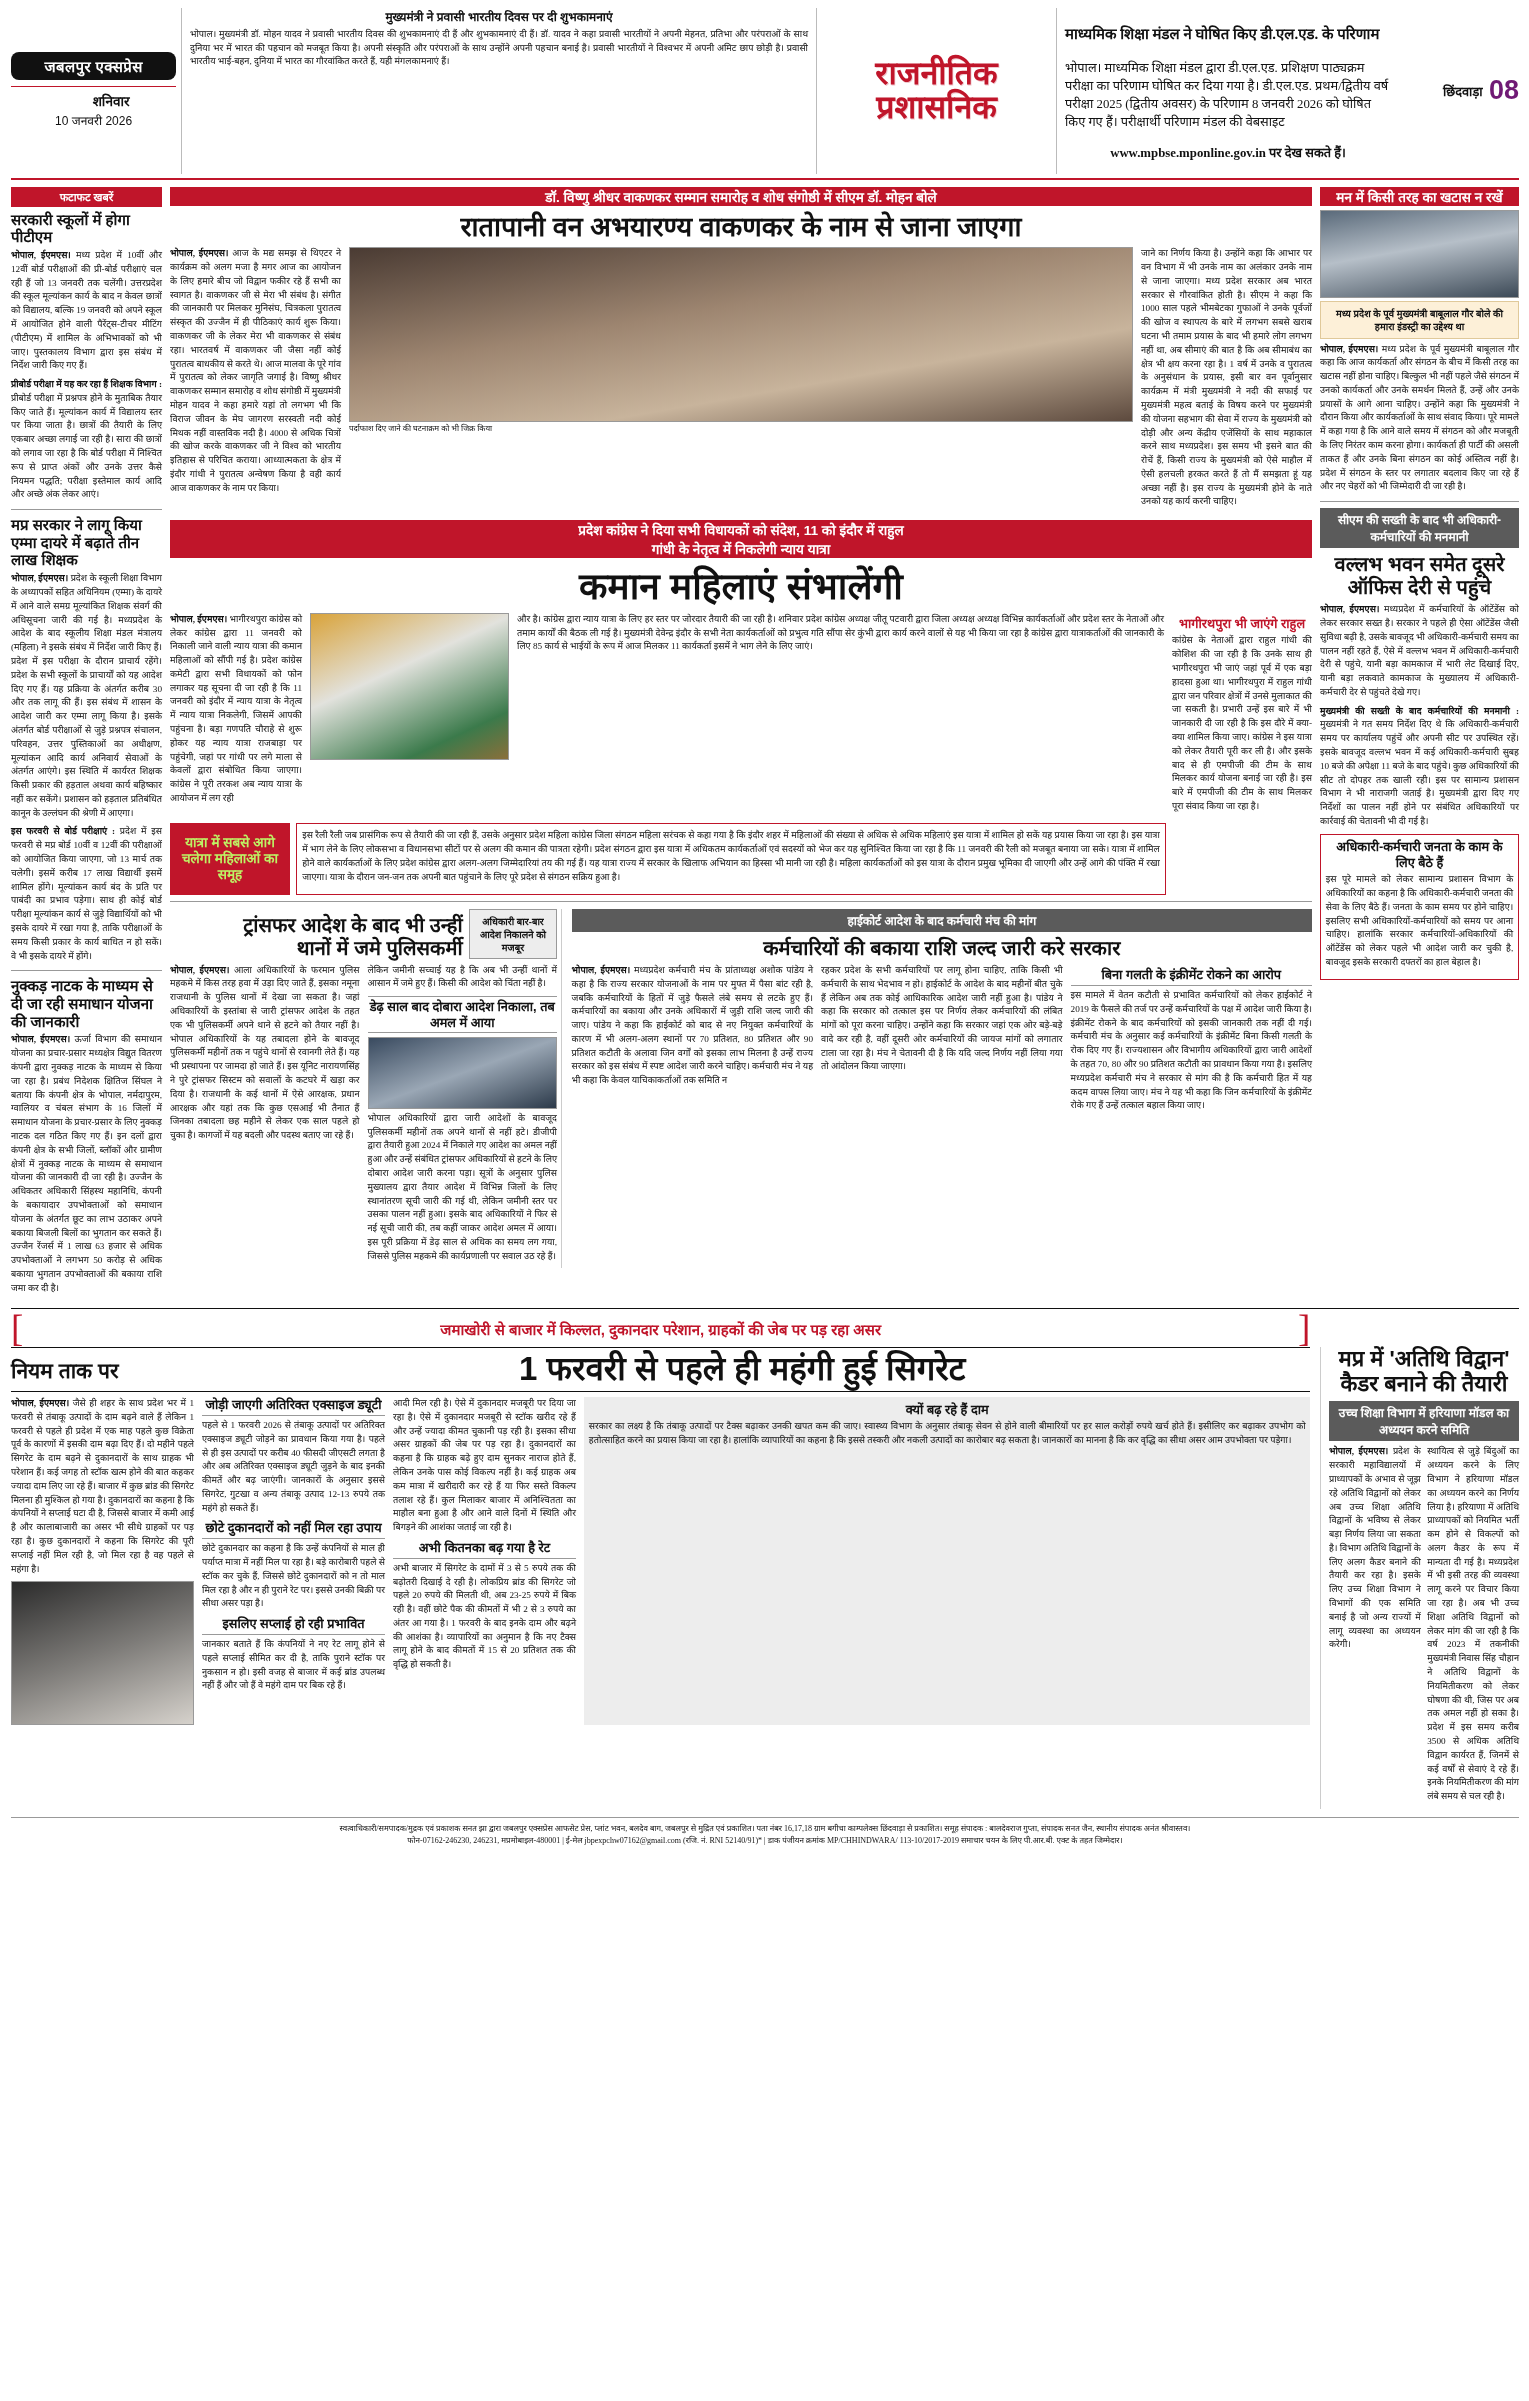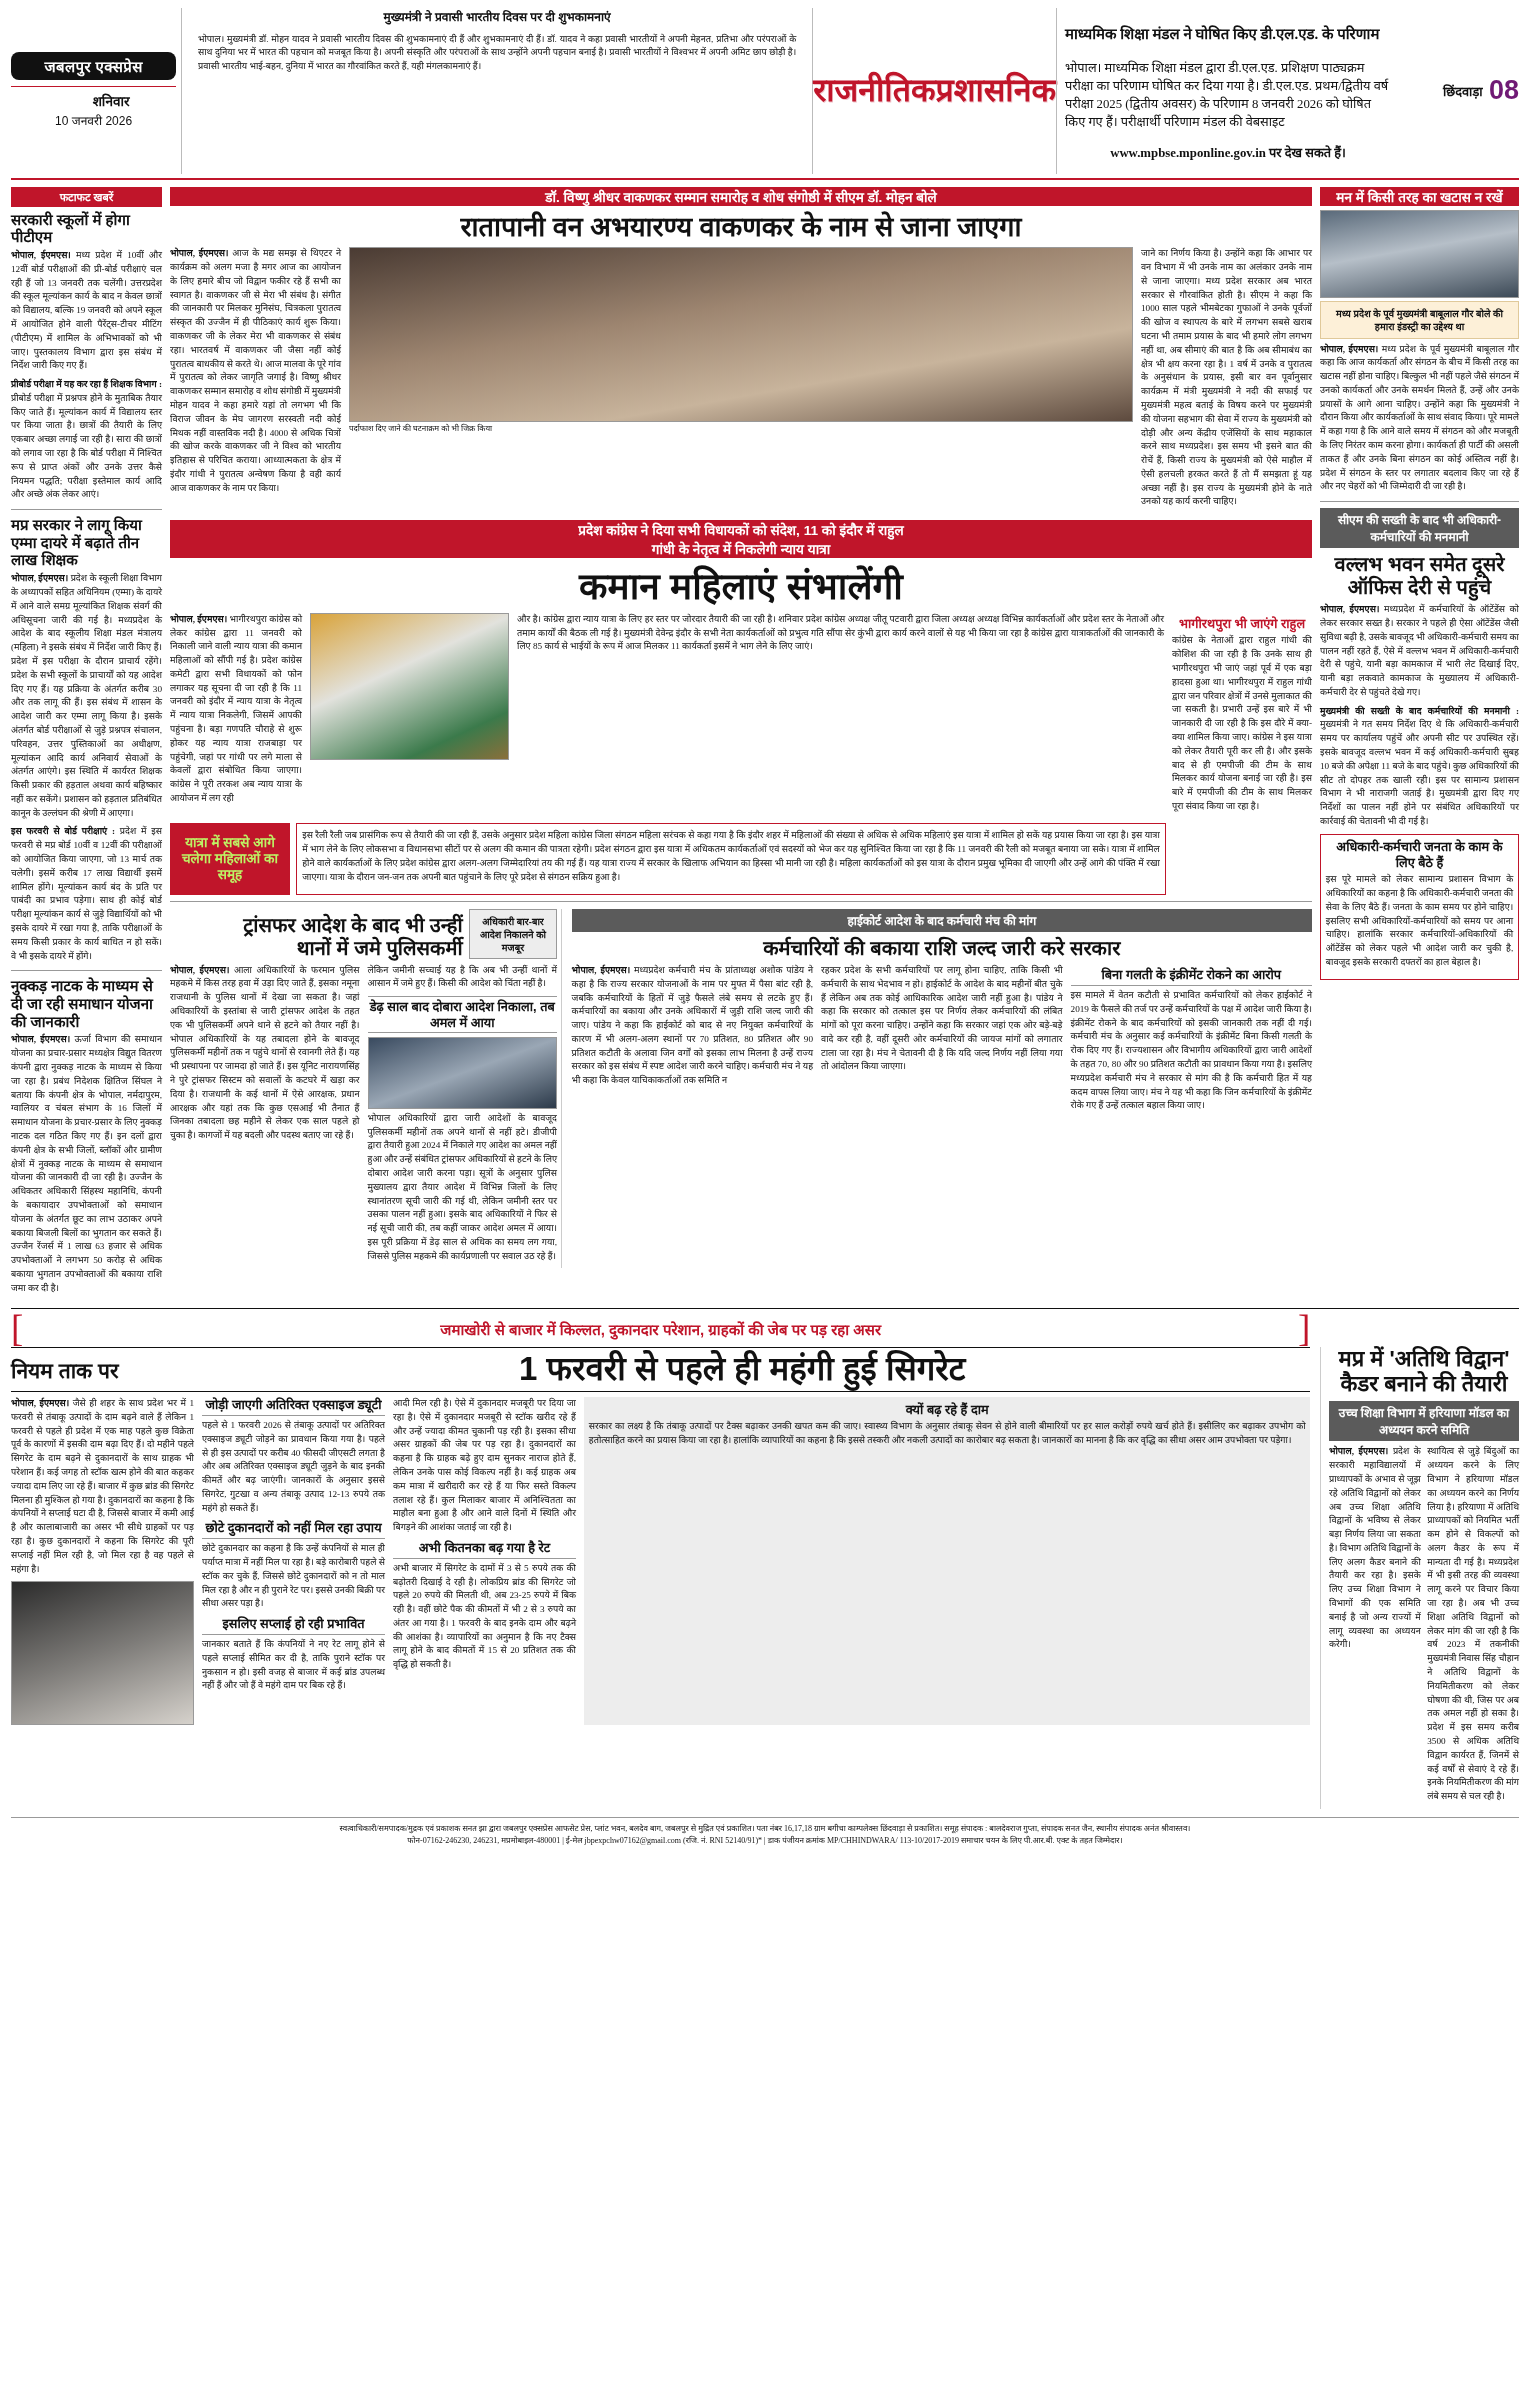--- a/index.html
+++ b/index.html
@@ -15,23 +15,23 @@
   
   .masthead { display:flex; align-items:stretch; border-bottom:2.4px solid #c0152a; padding-bottom:4.8px; }
   .mh-left { width:171px; flex:0 0 171px; display:flex; flex-direction:column; align-items:center; justify-content:center; border-right:0.8px solid #bbb; padding-right:4.8px;}
   .mh-logo { background:#111; color:#fff; font-family:"Liberation Sans", sans-serif; font-weight:bold; font-size:15px; padding:4px 9.6px; letter-spacing:0.4px; width:100%; text-align:center;border-radius:8px;}
   .mh-sep { width:100%; height:0.8px; background:#c0152a; margin:5.6px 0 4px; }
   .mh-day { font-family:"Liberation Sans", sans-serif; font-size:13.6px; font-weight:bold;margin-left:35px; }
   .mh-date { font-family:"Liberation Sans", sans-serif; font-size:12px; margin-top:2.4px; }
 
   .mh-news { flex:1 1 auto; padding:0 8px; border-right:0.8px solid #bbb; }
   .mh-news h3 { font-family:"Liberation Sans", sans-serif; font-size:12px; margin:0 0 3.2px; font-weight:bold; text-align:center; }
-  .mh-news p { font-size:9.2px; line-height:1.45; margin:8px; text-align:justify; }
-
-  .mh-title { flex:0 0 239px; display:flex; flex-direction:row; align-items:center; justify-content:center; color:#c0152a; font-family:"Liberation Sans", sans-serif; font-weight:bold; font-size:32px; line-height:1.05; text-shadow:0.8px 0.8px 0 #f0c7cd; }
+  .mh-news p { font-size:9.2px; line-height:1.45; margin:0; text-align:justify; }
+
+  .mh-title { flex:0 0 239px; display:flex; flex-direction:column; align-items:center; justify-content:center; color:#c0152a; font-family:"Liberation Sans", sans-serif; font-weight:bold; font-size:32px; line-height:1.05; text-shadow:0.8px 0.8px 0 #f0c7cd; }
   .mh-title span { display:block; }
 
   .mh-right { flex:0 0 343px; padding:0 8px; border-left:0.8px solid #bbb; }
   .mh-edition { flex:0 0 120px; display:flex; align-items:center; justify-content:flex-end; gap:6.4px; }
   .mh-edition .city { font-family:"Liberation Sans", sans-serif; font-size:12.8px; font-weight:bold; }
   .mh-edition .pageno { font-family:"Liberation Sans", sans-serif; font-size:27px; font-weight:bold; color:#701a75; }
 
   
   .cols { display:flex; gap:8px; margin-top:6.4px; }
   .col { }

